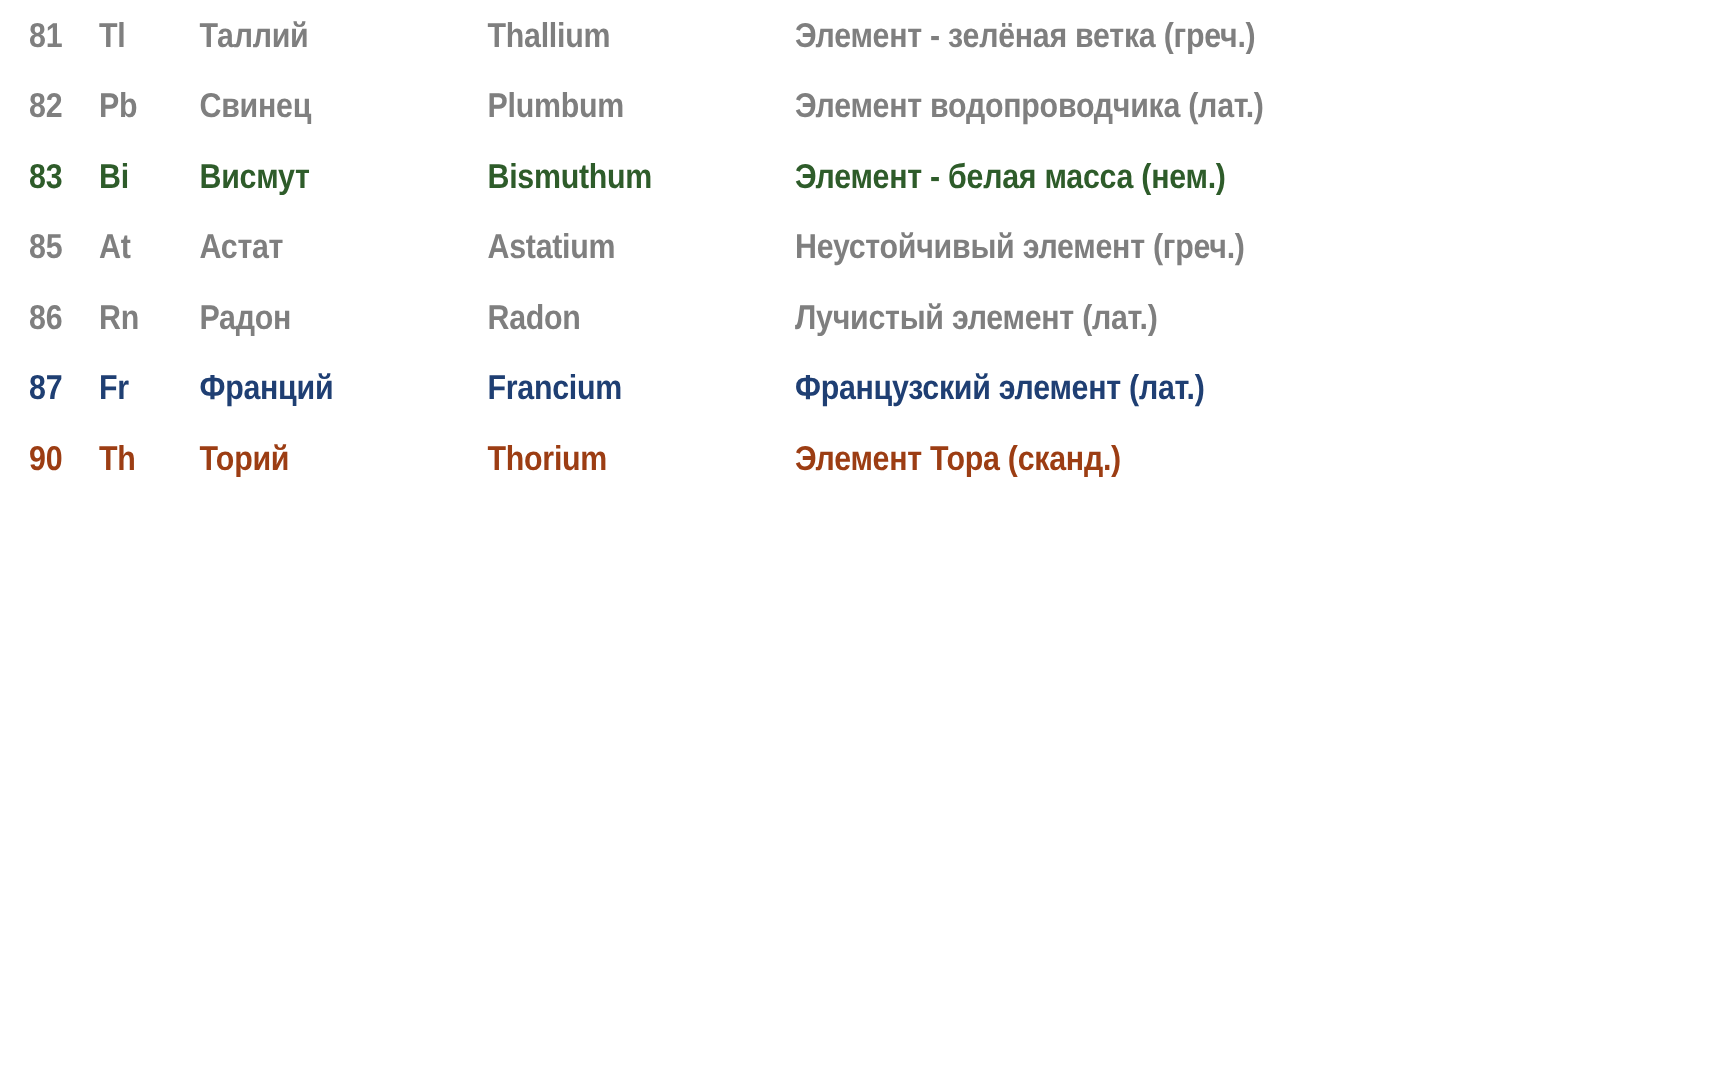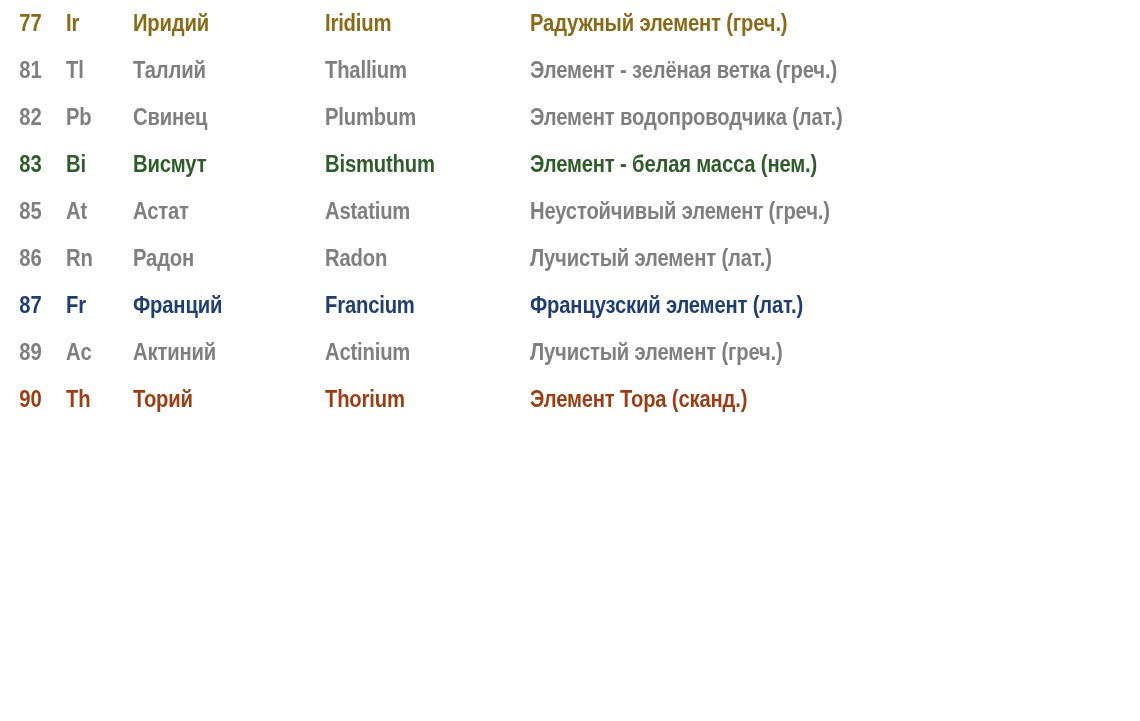--- a/index.html
+++ b/index.html
@@ -61,27 +61,20 @@
   .c-green { color: #2e5c2a; }
   .c-navy  { color: #1f3f73; }
   .c-rust  { color: #9c3d13; }
 </style>
 </head>
 <body>
 
 <table class="element-table">
   <tbody>
       <tr class="element-row">
-        <td class="col-number c-gold">77</td>
-        <td class="col-symbol c-gold">Ir</td>
-        <td class="col-name-ru c-gold">Иридий</td>
-        <td class="col-name-la c-gold">Iridium</td>
-        <td class="col-meaning c-gold">Радужный элемент (греч.)</td>
-      </tr>
-      <tr class="element-row">
         <td class="col-number c-gray">81</td>
         <td class="col-symbol c-gray">Tl</td>
         <td class="col-name-ru c-gray">Таллий</td>
         <td class="col-name-la c-gray">Thallium</td>
         <td class="col-meaning c-gray">Элемент - зелёная ветка (греч.)</td>
       </tr>
       <tr class="element-row">
         <td class="col-number c-gray">82</td>
         <td class="col-symbol c-gray">Pb</td>
         <td class="col-name-ru c-gray">Свинец</td>
@@ -110,27 +103,20 @@
         <td class="col-meaning c-gray">Лучистый элемент (лат.)</td>
       </tr>
       <tr class="element-row">
         <td class="col-number c-navy">87</td>
         <td class="col-symbol c-navy">Fr</td>
         <td class="col-name-ru c-navy">Франций</td>
         <td class="col-name-la c-navy">Francium</td>
         <td class="col-meaning c-navy">Французский элемент (лат.)</td>
       </tr>
       <tr class="element-row">
-        <td class="col-number c-gray">89</td>
-        <td class="col-symbol c-gray">Ac</td>
-        <td class="col-name-ru c-gray">Актиний</td>
-        <td class="col-name-la c-gray">Actinium</td>
-        <td class="col-meaning c-gray">Лучистый элемент (греч.)</td>
-      </tr>
-      <tr class="element-row">
         <td class="col-number c-rust">90</td>
         <td class="col-symbol c-rust">Th</td>
         <td class="col-name-ru c-rust">Торий</td>
         <td class="col-name-la c-rust">Thorium</td>
         <td class="col-meaning c-rust">Элемент Тора (сканд.)</td>
       </tr>
     </tbody>
 </table>
 
 </body></html>

